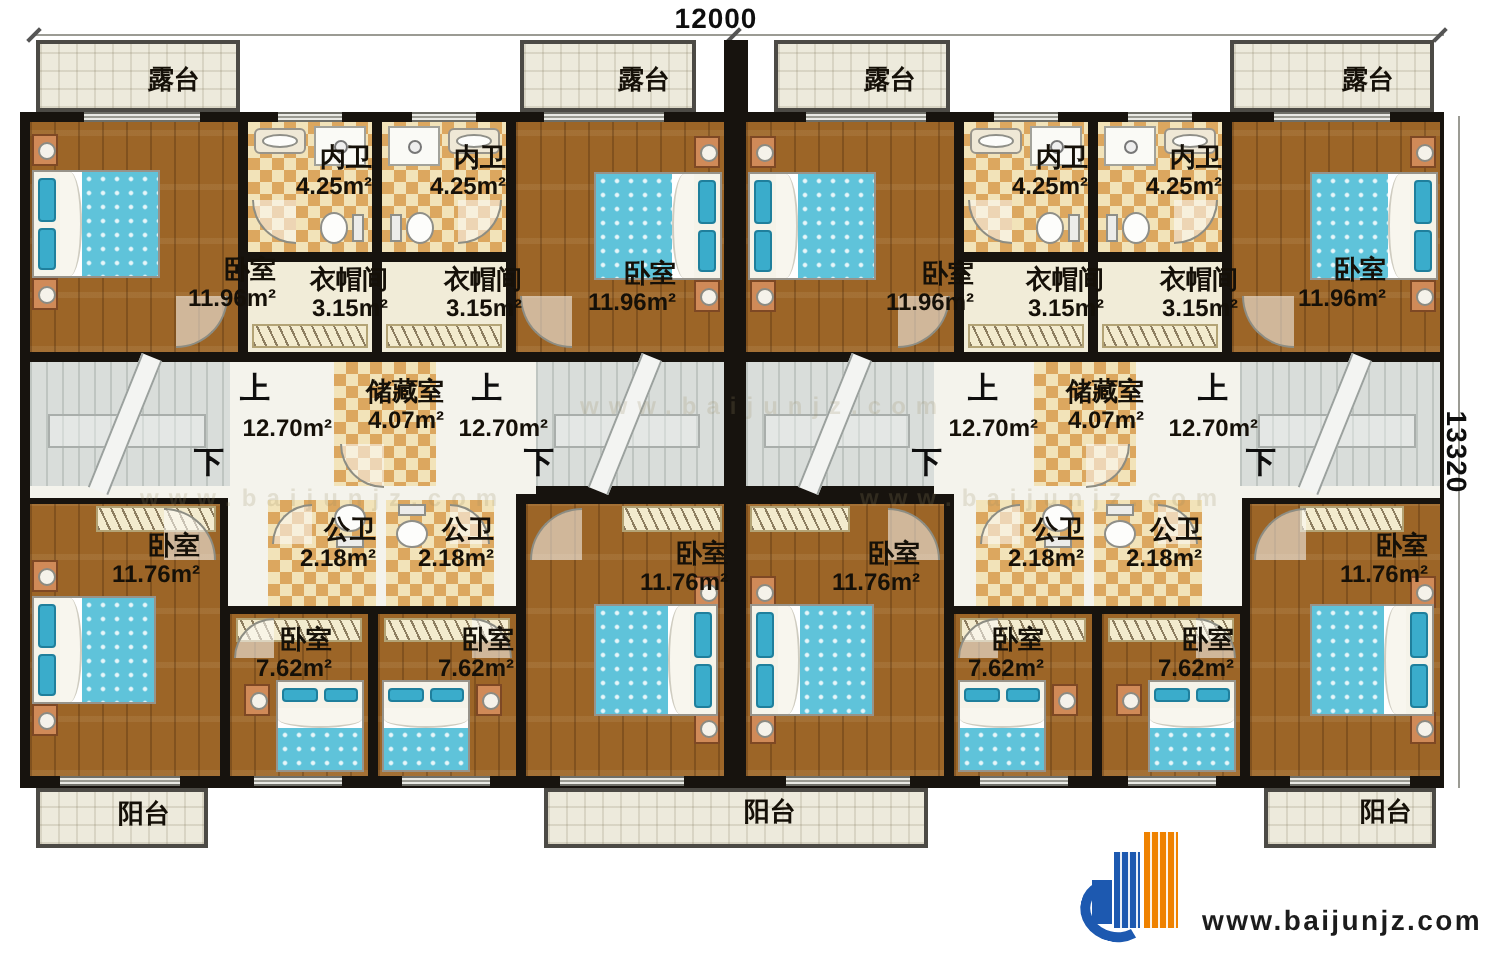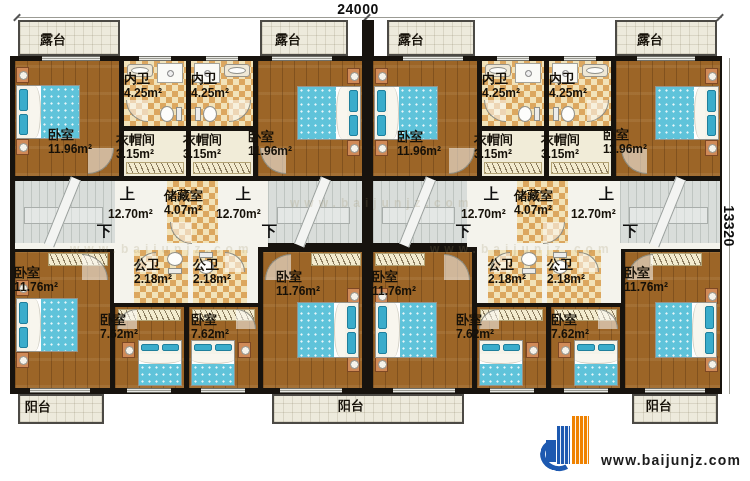--- a/index.html
+++ b/index.html
@@ -47,21 +47,21 @@
 .br{border-radius:0 0 100% 0;border-left:0;border-top:0}
 .wc{position:absolute;width:22px;height:16px}
 .wc .tank{position:absolute;right:0;top:1px;bottom:1px;width:6px;background:#ececea;border:1px solid #8f8f88}
 .wc .bowl{position:absolute;left:0;top:0;width:14px;height:100%;background:#fdfdfb;border:1px solid #8f8f88;border-radius:50%}
 .flip{transform:scaleX(-1)}
 .r90{transform:rotate(90deg)}.rm90{transform:rotate(-90deg)}
 .sink{position:absolute;background:#efe8d6;border:1px solid #98948a;border-radius:3px}
 .sink::after{content:"";position:absolute;left:3px;top:2px;right:3px;bottom:2px;background:#fcfcfa;border:1px solid #8f8f88;border-radius:50%}
 .shower{position:absolute;background:#fafaf6;border:1px solid #a2a29a}
 .shower::after{content:"";position:absolute;left:50%;top:50%;width:5px;height:5px;margin:-3px;border:1px solid #777;border-radius:50%;background:#eee}
-.rlabel{position:absolute;text-align:left;color:#151008;font-weight:700;font-size:13px;line-height:1.12;white-space:nowrap}
+.rlabel{position:absolute;text-align:right;color:#151008;font-weight:700;font-size:13px;line-height:1.12;white-space:nowrap}
 .rlabel span{display:block}
 .rlabel .ar{font-size:12px}
 .ud{position:absolute;font-weight:700;font-size:15px;color:#0e0e0e}
 .dim{position:absolute;font-weight:700;font-size:14px;color:#0e0e0e;letter-spacing:.5px}
 .dim.v{transform:rotate(90deg)}
 .dimline{position:absolute;background:#9b9b94}
 .tick{position:absolute;width:2px;height:9px;background:#555;transform:rotate(45deg)}
 .wm{position:absolute;font-size:12px;letter-spacing:5px;color:#9a8c63;opacity:.2;font-weight:700}
 .title{position:absolute;font-size:27px;font-weight:700;color:#262626;letter-spacing:1px;border-bottom:2px solid #2b2b2b;padding:0 6px 5px 2px}
 .info{position:absolute;font-size:16px;font-weight:700;color:#1d1d1d;line-height:1.5}
@@ -73,21 +73,21 @@
 .logo .b1{left:15px;top:14px;width:13px;height:38px;background:#1d59b0;background-image:repeating-linear-gradient(90deg,transparent 0 3px,rgba(255,255,255,.9) 3px 4px)}
 .logo .b2{left:30px;top:4px;width:17px;height:48px;background:#ef8200;background-image:repeating-linear-gradient(90deg,transparent 0 3px,rgba(255,255,255,.9) 3px 4px)}
 .bname{position:absolute;font-size:29px;font-weight:800;color:#343434;letter-spacing:3px}
 .bsite{position:absolute;font-size:14px;font-weight:700;color:#1c1c1c;letter-spacing:1.2px}
 </style>
 </head>
 <body>
 
 <div id="plan">
 
-  <div class="dim a" style="left:330px;top:1px;width:56px;text-align:center">24000</div>
+  <div class="dim a" style="left:330px;top:1px;width:56px;text-align:center">12000</div>
   <div class="dimline a" style="left:16px;top:17px;width:706px;height:1px"></div>
   <div class="tick a" style="left:16px;top:13px"></div>
   <div class="tick a" style="left:366px;top:13px"></div>
   <div class="tick a" style="left:719px;top:13px"></div>
   <div class="dimline a" style="left:729px;top:58px;width:1px;height:336px"></div>
   <div class="dim v a" style="left:708px;top:218px">13320</div>
 
   <div class="wall a" style="left:10px;top:56px;width:712px;height:338px"></div>
   <div class="wall a" style="left:362px;top:20px;width:12px;height:36px"></div>
 

